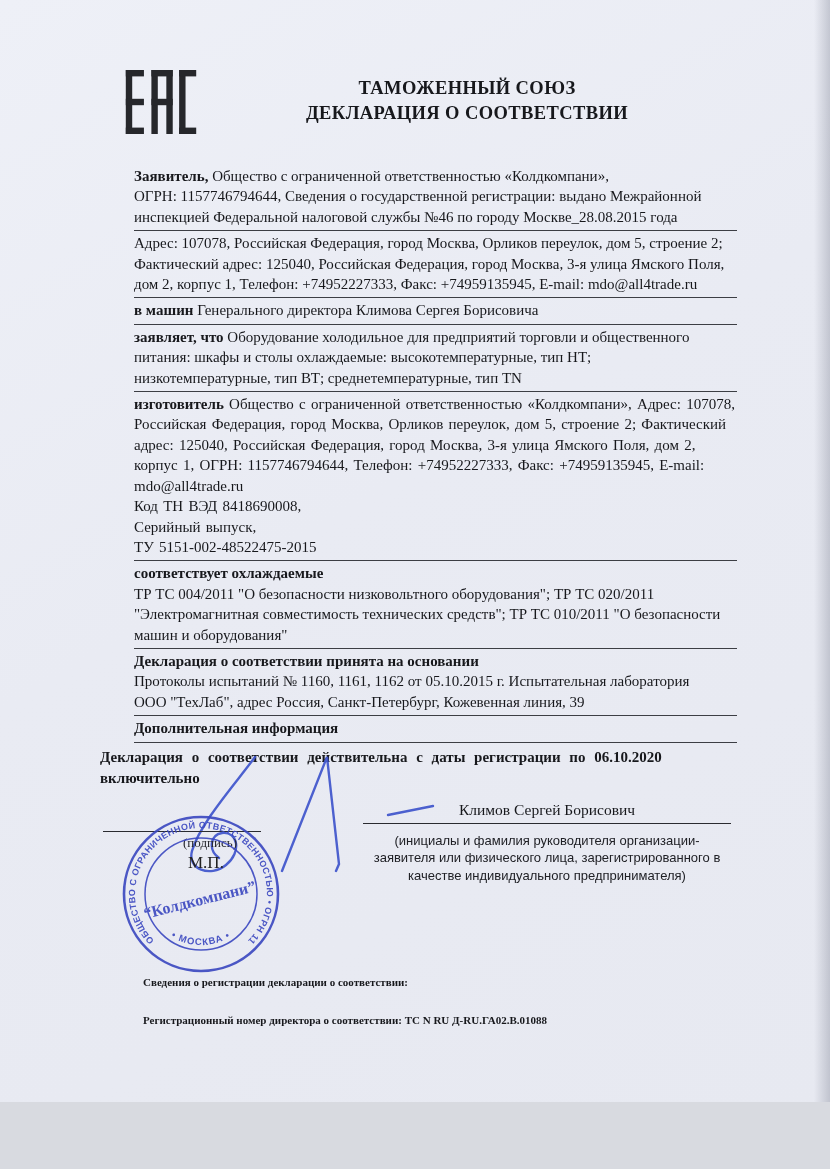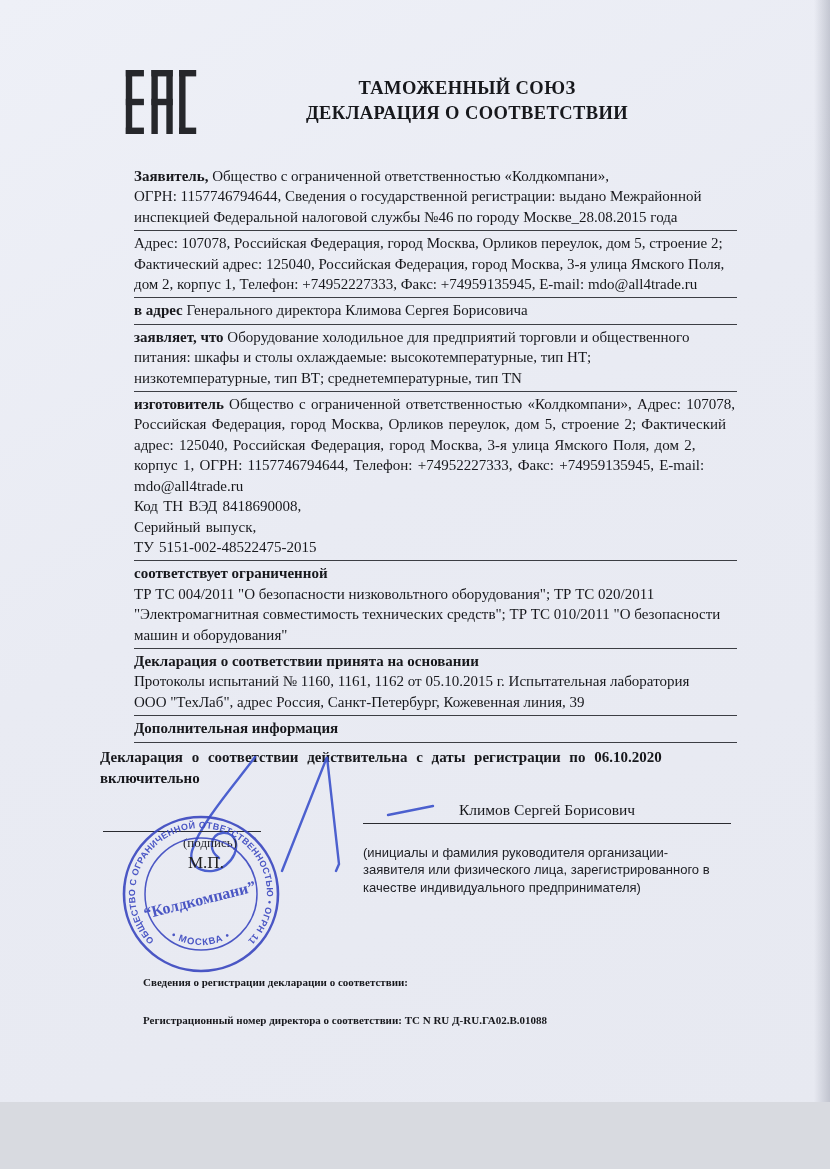--- a/index.html
+++ b/index.html
@@ -22,21 +22,21 @@
   .hd{font-weight:bold;display:block;}
   .just{word-spacing:1.5px;}
   .validity{font-size:15px;line-height:21px;font-weight:bold;word-spacing:5px;padding-top:4px;}
   .sigblock{position:relative;height:165px;margin-top:12px;}
   .sigline-left{position:absolute;left:3px;top:30px;width:158px;border-bottom:1.3px solid #2a2b30;}
   .podpis{position:absolute;left:40px;top:34px;width:140px;text-align:center;font-size:13px;color:#26272c;}
   .mp{position:absolute;left:88px;top:52px;font-size:17px;color:#222;}
   .rightcol{position:absolute;left:263px;top:0;width:368px;}
   .signame{text-align:center;font-size:15.5px;padding-bottom:4px;}
   .rightline{border-bottom:1.3px solid #2a2b30;}
-  .sigcaption{margin-top:20px;font-family:"Liberation Sans","DejaVu Sans",sans-serif;
+  .sigcaption{margin-top:8px;text-align:center;font-family:"Liberation Sans","DejaVu Sans",sans-serif;
     font-size:13px;line-height:17.5px;color:#202126;white-space:pre-line;}
   .stampsvg{position:absolute;left:16px;top:8px;opacity:.9;}
   .sigsvg{position:absolute;left:30px;top:-50px;opacity:.92;}
   .regblock{margin-top:10px;font-weight:bold;font-size:11px;margin-left:43px;}
   .regline1{margin-top:0;}
   .regline2{margin-top:26px;}
   .regline3{margin-top:11px;}
 </style>
 </head>
 <body>
@@ -66,33 +66,33 @@
       </div>
     </div>
 
     <div class="tbl">
       <div class="row"><b class="lb">Заявитель,</b><span class="pre"> Общество с ограниченной ответственностью «Колдкомпани»,
 ОГРН: 1157746794644, Сведения о государственной регистрации: выдано Межрайонной
 инспекцией Федеральной налоговой службы №46 по городу Москве_28.08.2015 года</span></div>
       <div class="row"><span class="pre">Адрес: 107078, Российская Федерация, город Москва, Орликов переулок, дом 5, строение 2;
 Фактический адрес: 125040, Российская Федерация, город Москва, 3-я улица Ямского Поля,
 дом 2, корпус 1, Телефон: +74952227333, Факс: +74959135945, E-mail: mdo@all4trade.ru</span></div>
-      <div class="row"><b class="lb">в адрес</b><span class="pre"> Генерального директора Климова Сергея Борисовича</span></div>
+      <div class="row"><b class="lb">в машин</b><span class="pre"> Генерального директора Климова Сергея Борисовича</span></div>
       <div class="row"><b class="lb">заявляет, что</b><span class="pre"> Оборудование холодильное для предприятий торговли и общественного
 питания: шкафы и столы охлаждаемые: высокотемпературные, тип НТ;
 низкотемпературные, тип ВТ; среднетемпературные, тип TN</span></div>
       <div class="row just"><b class="lb">изготовитель</b><span class="pre"> Общество с ограниченной ответственностью «Колдкомпани», Адрес: 107078,
 Российская Федерация, город Москва, Орликов переулок, дом 5, строение 2; Фактический
 адрес: 125040, Российская Федерация, город Москва, 3-я улица Ямского Поля, дом 2,
 корпус 1, ОГРН: 1157746794644, Телефон: +74952227333, Факс: +74959135945, E-mail:
 mdo@all4trade.ru
 Код ТН ВЭД 8418690008,
 Серийный выпуск,
 ТУ 5151-002-48522475-2015</span></div>
-      <div class="row"><b class="hd">соответствует ограниченной</b><span class="pre">ТР ТС 004/2011 "О безопасности низковольтного оборудования"; ТР ТС 020/2011
+      <div class="row"><b class="hd">соответствует охлаждаемые</b><span class="pre">ТР ТС 004/2011 "О безопасности низковольтного оборудования"; ТР ТС 020/2011
 "Электромагнитная совместимость технических средств"; ТР ТС 010/2011 "О безопасности
 машин и оборудования"</span></div>
       <div class="row"><b class="hd">Декларация о соответствии принята на основании</b><span class="pre">Протоколы испытаний № 1160, 1161, 1162 от 05.10.2015 г. Испытательная лаборатория
 ООО "ТехЛаб", адрес Россия, Санкт-Петербург, Кожевенная линия, 39</span></div>
       <div class="row"><b class="hd">Дополнительная информация</b></div>
     </div>
 
     <div class="validity pre">Декларация о соответствии  действительна с даты регистрации по 06.10.2020
 включительно</div>
 

